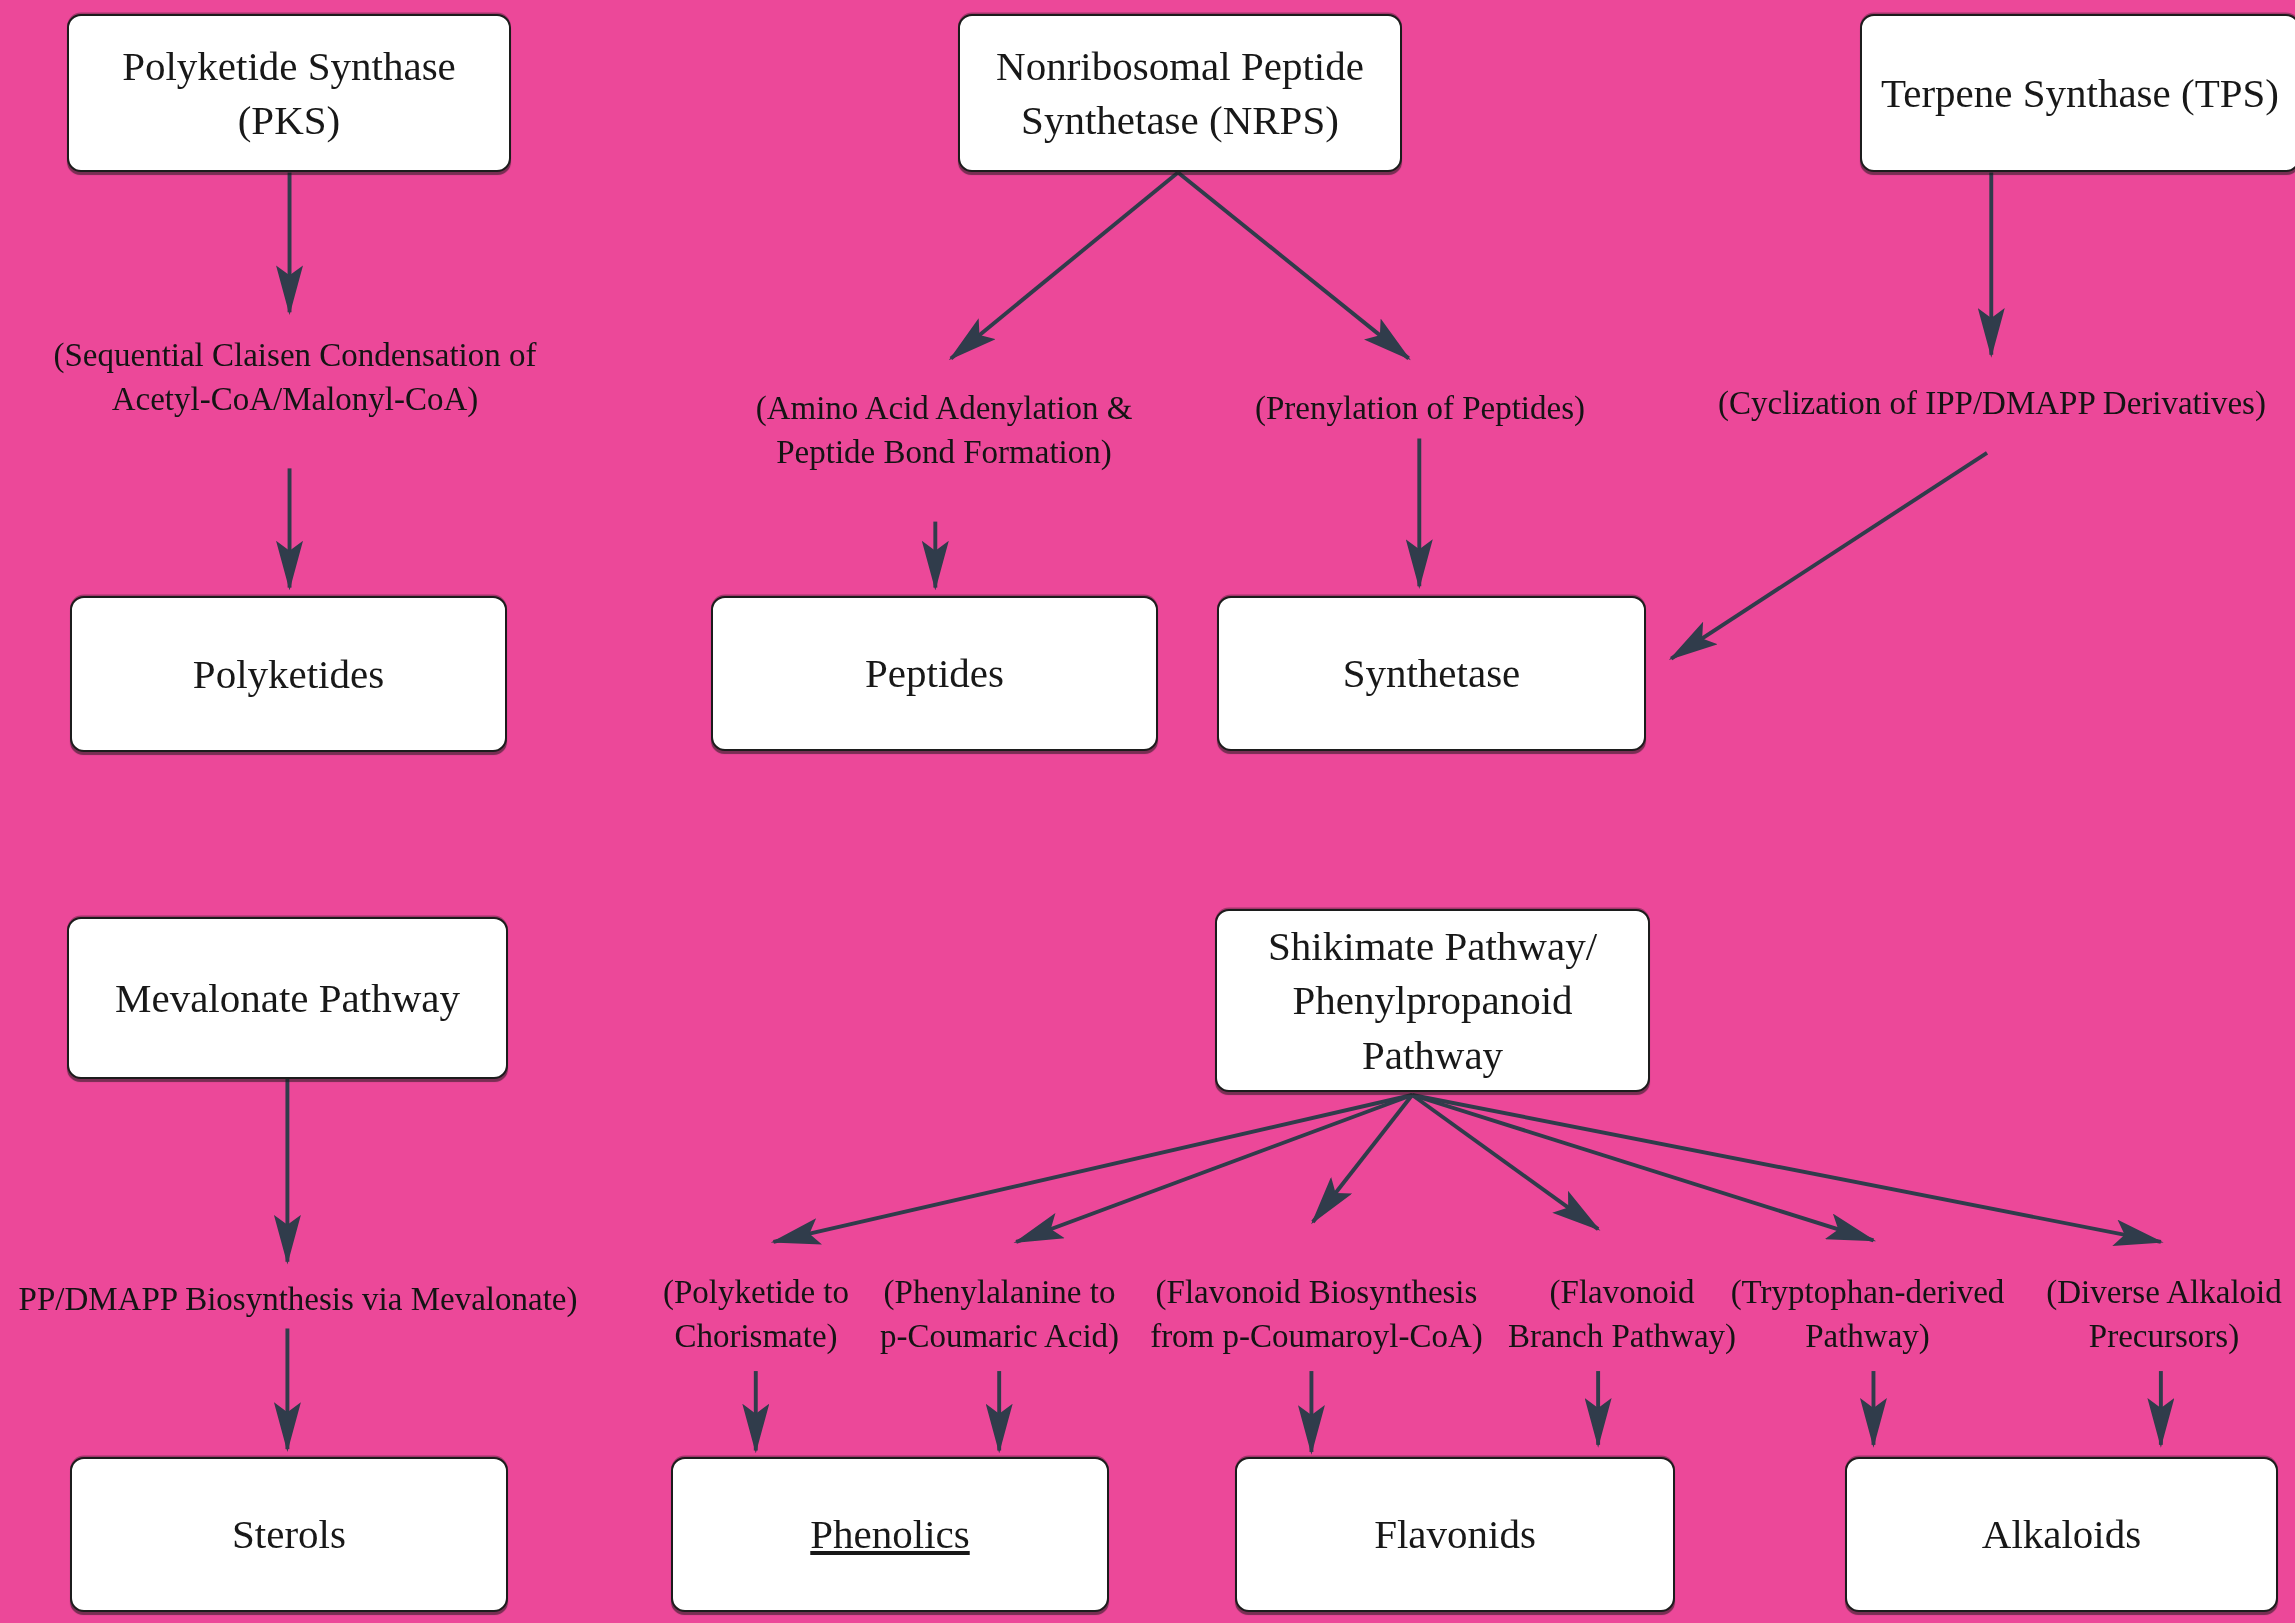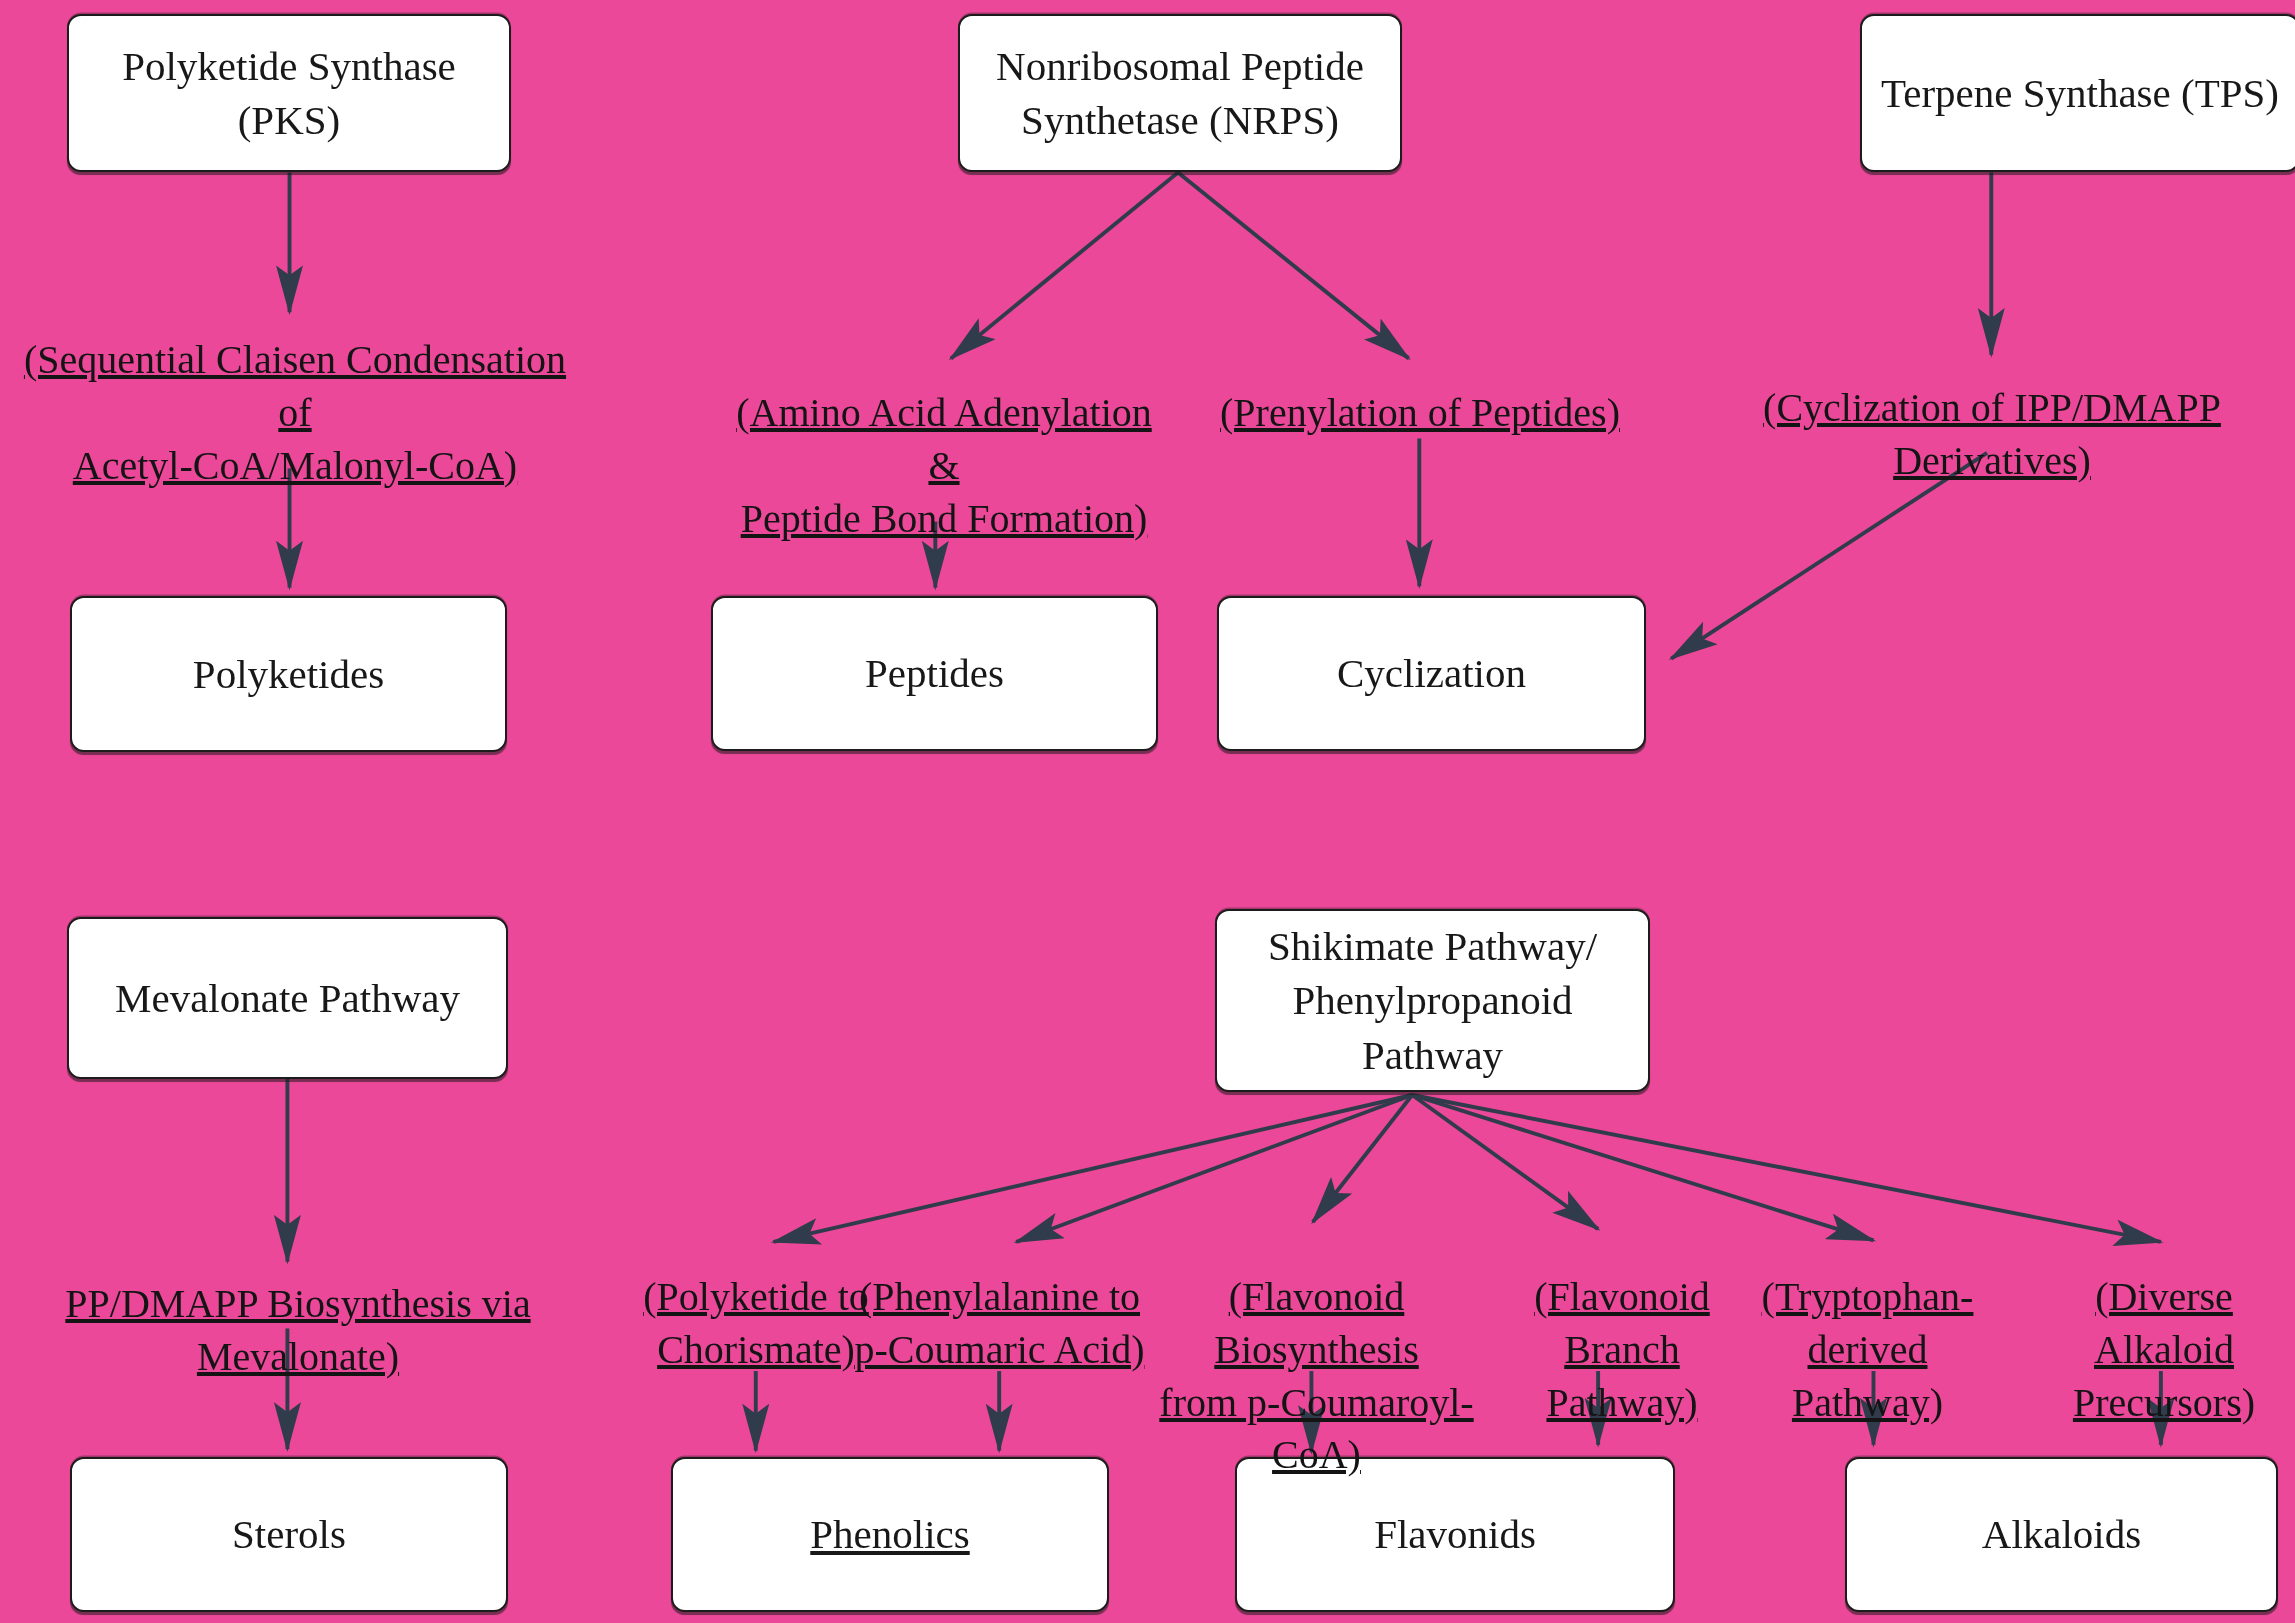--- a/index.html
+++ b/index.html
@@ -35,25 +35,24 @@
     text-align: center;
     font-size: 41px;
     line-height: 1.32;
     color: #181818;
     white-space: pre-line;
     box-shadow: 0 3.5px 0.7px -0.7px rgba(25,25,25,0.55), 0 -1.4px 0 0 rgba(25,25,25,0.35);
   }
   .diagram-label {
     position: absolute;
     text-align: center;
-    font-size: 40px;
+    font-size: 33px;
     line-height: 1.32;
     color: #141414;
     white-space: pre-line;
-    text-decoration: underline;
   }
 </style>
 </head>
 <body>
 
 <div class="canvas">
   <svg id="arrow-layer" viewBox="0 0 3234 2287" xmlns="http://www.w3.org/2000/svg">
     <defs>
       <marker id="arrowhead" markerUnits="userSpaceOnUse" markerWidth="70" markerHeight="38" viewBox="0 0 70 38" refX="66" refY="19" orient="auto">
         <path d="M70,19 L0,0 L14,19 L0,38 Z" fill="#303c4b"></path>
@@ -85,21 +84,21 @@
       </g>
   </svg>
   <div id="nodes">
       <div class="node" style="left: 67px; top: 14px; width: 444px; height: 158px; border-color: rgb(28, 28, 28); background: rgb(255, 255, 255);"><span style="color: rgb(24, 24, 24);">Polyketide Synthase
 (PKS)</span></div>
       <div class="node" style="left: 958px; top: 14px; width: 444px; height: 158px; border-color: rgb(28, 28, 28); background: rgb(255, 255, 255);"><span style="color: rgb(24, 24, 24);">Nonribosomal Peptide
 Synthetase (NRPS)</span></div>
       <div class="node" style="left: 1860px; top: 14px; width: 440px; height: 158px; border-color: rgb(28, 28, 28); background: rgb(255, 255, 255); text-align: right;"><span style="color: rgb(24, 24, 24);">Terpene Synthase (TPS)</span></div>
       <div class="node" style="left: 70px; top: 596px; width: 437px; height: 156px; border-color: rgb(28, 28, 28); background: rgb(255, 255, 255);"><span style="color: rgb(24, 24, 24);">Polyketides</span></div>
       <div class="node" style="left: 711px; top: 596px; width: 447px; height: 155px; border-color: rgb(28, 28, 28); background: rgb(255, 255, 255); text-align: center;"><span style="color: rgb(24, 24, 24);">Peptides</span></div>
-      <div class="node" style="left: 1217px; top: 596px; width: 429px; height: 155px; border-color: rgb(28, 28, 28); background: rgb(255, 255, 255);"><span style="color: rgb(24, 24, 24);">Cyclization</span></div>
+      <div class="node" style="left: 1217px; top: 596px; width: 429px; height: 155px; border-color: rgb(28, 28, 28); background: rgb(255, 255, 255);"><span style="color: rgb(24, 24, 24);">Synthetase</span></div>
       <div class="node" style="left: 67px; top: 917px; width: 441px; height: 162px; border-color: rgb(28, 28, 28); background: rgb(255, 255, 255);"><span style="color: rgb(24, 24, 24);">Mevalonate Pathway</span></div>
       <div class="node" style="left: 1215px; top: 909px; width: 435px; height: 183px; border-color: rgb(28, 28, 28); background: rgb(255, 255, 255);"><span style="color: rgb(24, 24, 24);">Shikimate Pathway/
 Phenylpropanoid
 Pathway</span></div>
       <div class="node" style="left: 70px; top: 1457px; width: 438px; height: 155px; border-color: rgb(28, 28, 28); background: rgb(255, 255, 255);"><span style="color: rgb(24, 24, 24);">Sterols</span></div>
       <div class="node" style="left: 671px; top: 1457px; width: 438px; height: 155px; border-color: rgb(28, 28, 28); background: rgb(255, 255, 255);"><span style="color: rgb(24, 24, 24); text-decoration: underline;">Phenolics</span></div>
       <div class="node" style="left: 1235px; top: 1457px; width: 440px; height: 155px; border-color: rgb(28, 28, 28); background: rgb(255, 255, 255);"><span style="color: rgb(24, 24, 24);">Flavonids</span></div>
       <div class="node" style="left: 1814px; top: 1457px; width: 433px; height: 155px; border-color: rgb(28, 28, 28); background: rgb(255, 255, 255); margin-left: 31px;"><span style="color: rgb(24, 24, 24);">Alkaloids</span></div>
     </div>
   <div id="labels">

